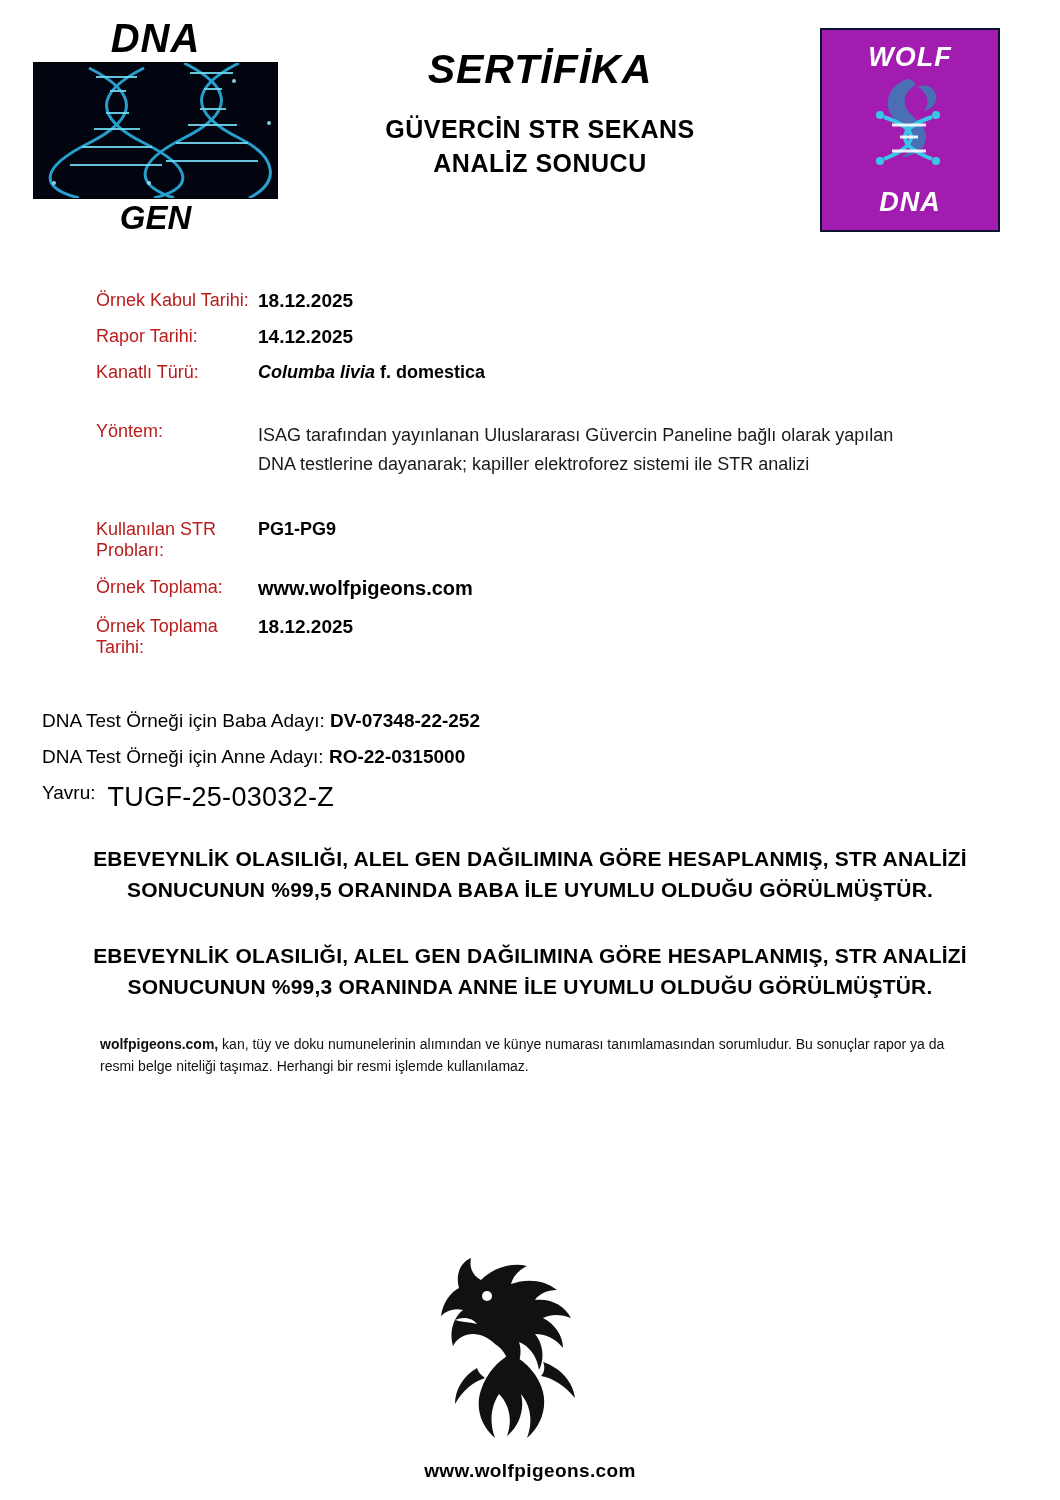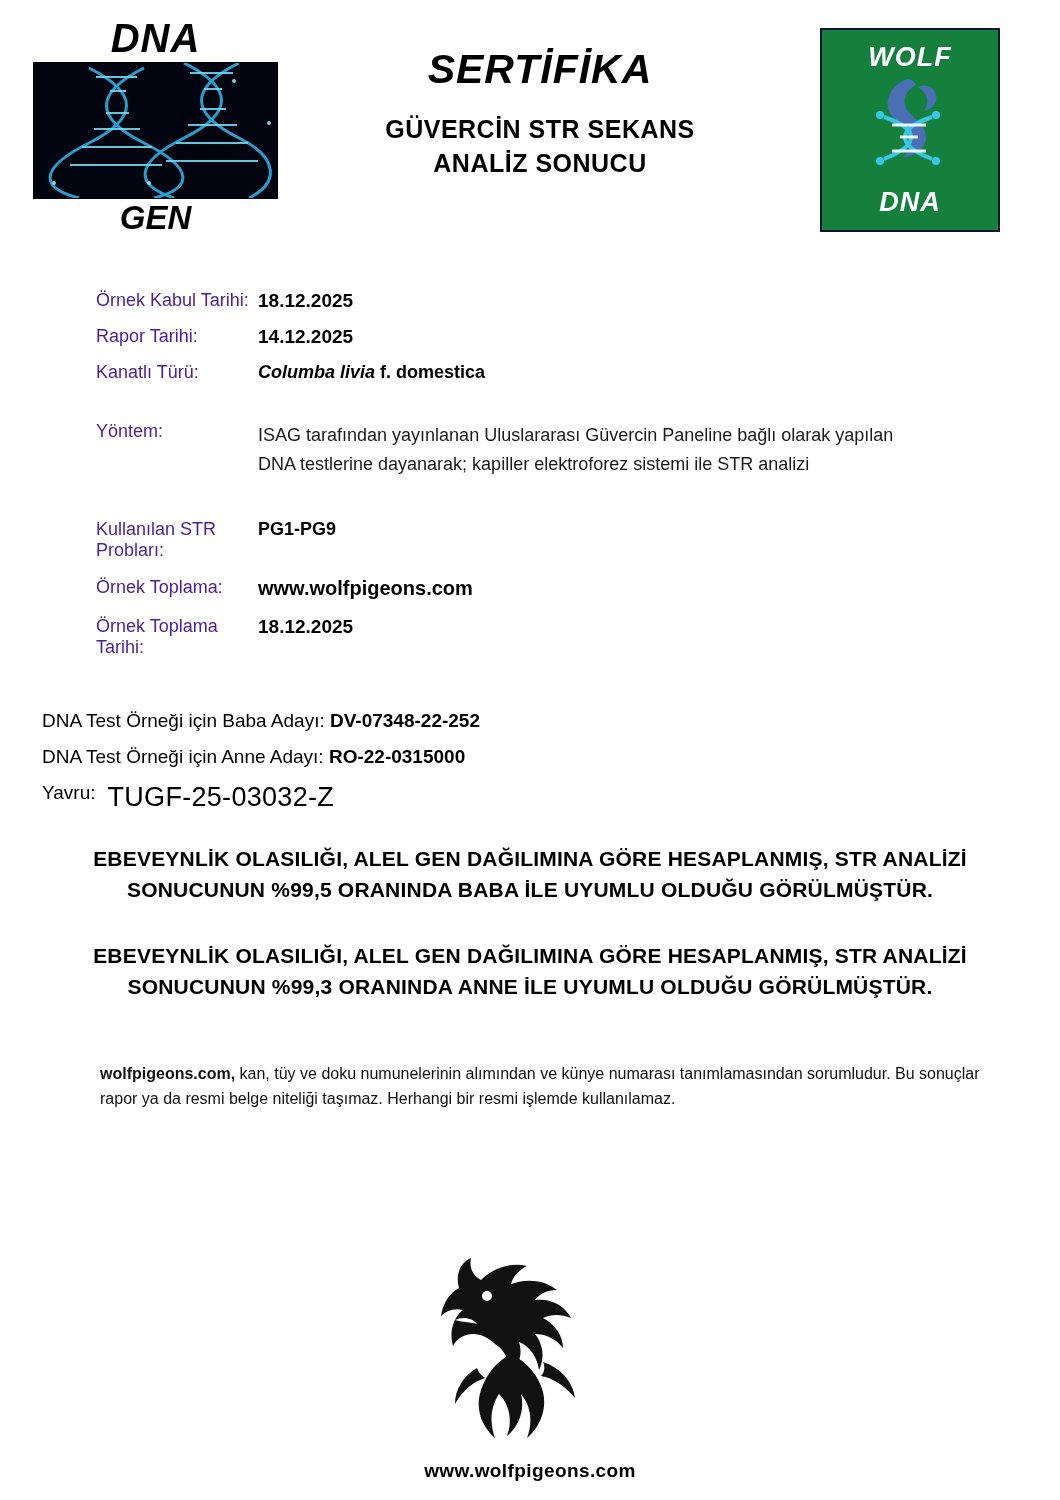--- a/index.html
+++ b/index.html
@@ -75,21 +75,21 @@
     letter-spacing: 0.5px;
     line-height: 1.35;
   }
 
   .wolf-logo-box {
     position: absolute;
     right: 60px;
     top: 28px;
     width: 176px;
     height: 200px;
-    background: #15803d;
+    background: #a21caf;
     border: 2px solid #0d1433;
     text-align: center;
   }
   .wolf-word {
     color: #ffffff;
     font-size: 27px;
     font-weight: bold;
     font-style: italic;
     letter-spacing: 1px;
     margin-top: 12px;
@@ -117,21 +117,21 @@
   .row {
     display: flex;
     align-items: flex-start;
     margin-bottom: 14px;
   }
   .lbl {
     width: 258px;
     padding-left: 96px;
     box-sizing: border-box;
     font-size: 18px;
-    color: #4c1d95;
+    color: #b91c1c;
   }
   .val {
     font-size: 19px;
     font-weight: bold;
     color: #000;
   }
   .val-plain {
     font-size: 18px;
     font-weight: bold;
   }
@@ -183,24 +183,24 @@
     margin-left: 80px;
     text-align: center;
     font-size: 21px;
     font-weight: bold;
     line-height: 1.5;
     letter-spacing: 0.2px;
   }
   .statement.second { margin-top: 34px; }
 
   .disclaimer {
-    margin-top: 58px;
+    margin-top: 30px;
     margin-left: 100px;
     width: 880px;
-    font-size: 16px;
+    font-size: 14px;
     line-height: 1.6;
     color: #111;
   }
   .disclaimer b { font-weight: bold; }
 
   
   .footer {
     position: absolute;
     bottom: 18px;
     left: 0;

